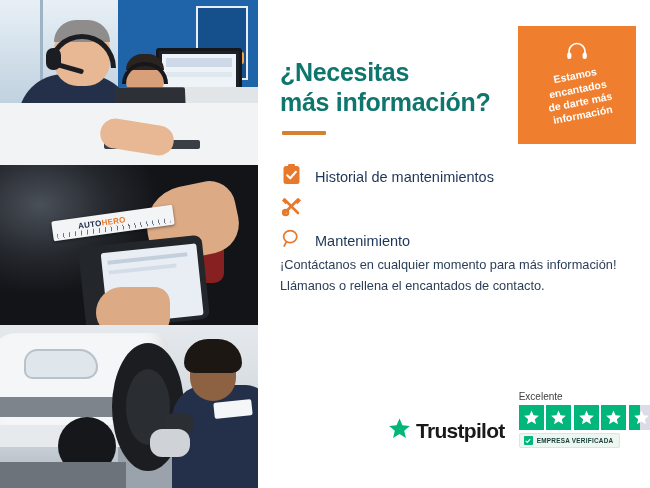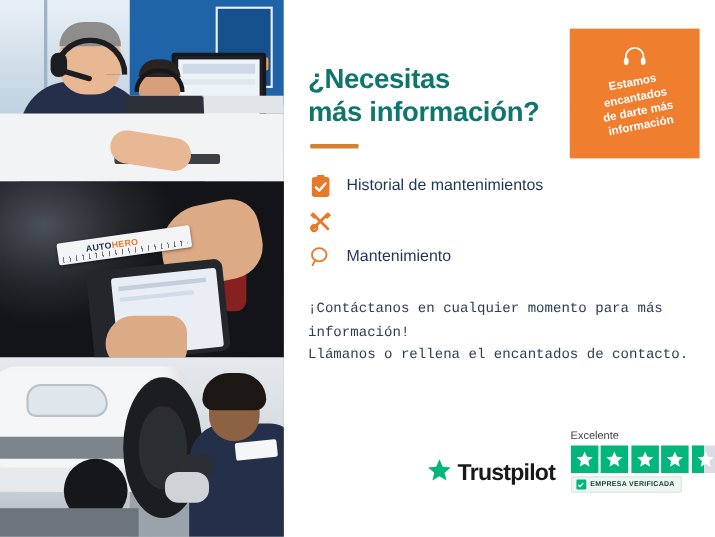--- a/index.html
+++ b/index.html
@@ -79,25 +79,25 @@
   .mlogo{position:absolute;left:214px;top:76px;width:38px;height:16px;background:#f4f6f7;border-radius:2px;transform:rotate(-6deg);}
   .bench{position:absolute;left:118px;bottom:0;width:140px;height:46px;background:#9aa3ab;}
   .lift{position:absolute;left:0;bottom:0;width:126px;height:26px;background:#6c737a;}
 
   
   .content { position: relative; flex: 1 1 auto; height: 488px; background:#fff; padding: 58px 0 0 22px; }
   .headline { font-size: 25px; line-height: 1.18; font-weight: 700; color:#0f766e; letter-spacing:-.3px; }
   .rule { width: 44px; height: 4px; background:#d4822f; margin: 14px 0 18px 2px; border-radius:1px; }
 
   .features { list-style:none; }
-  .feature { display:flex; align-items:center; gap:13px; height:32px; margin-bottom:0; }
+  .feature { display:flex; align-items:flex-end; gap:13px; height:32px; margin-bottom:0; }
   .fico { width:22px; height:22px; flex:0 0 22px; display:flex; align-items:center; justify-content:center; }
   .flabel { font-size:14.5px; color:#1d3557; font-weight:400; }
 
-  .contact { margin-top:22px; font-size:12.8px; line-height:1.62; color:#2b3e57;font-family:Liberation Mono, monospace; }
+  .contact { margin-top:6px; font-size:12.8px; line-height:1.62; color:#2b3e57; }
 
   
   .badge { position:absolute; right:14px; top:26px; width:118px; height:118px; }
   .badge .burst { position:absolute; inset:0; background:#ef7f2e; }
   .badge .btxt { position:absolute; inset:0; display:flex; flex-direction:column; align-items:center;
                  justify-content:center; transform: rotate(-11deg); }
   .badge .bline { color:#fff; font-size:10.5px; font-weight:700; line-height:1.28; text-align:center; white-space:nowrap; }
   .headset { position:absolute; left:50%; top:16px; transform:translateX(-50%); }
 
   

